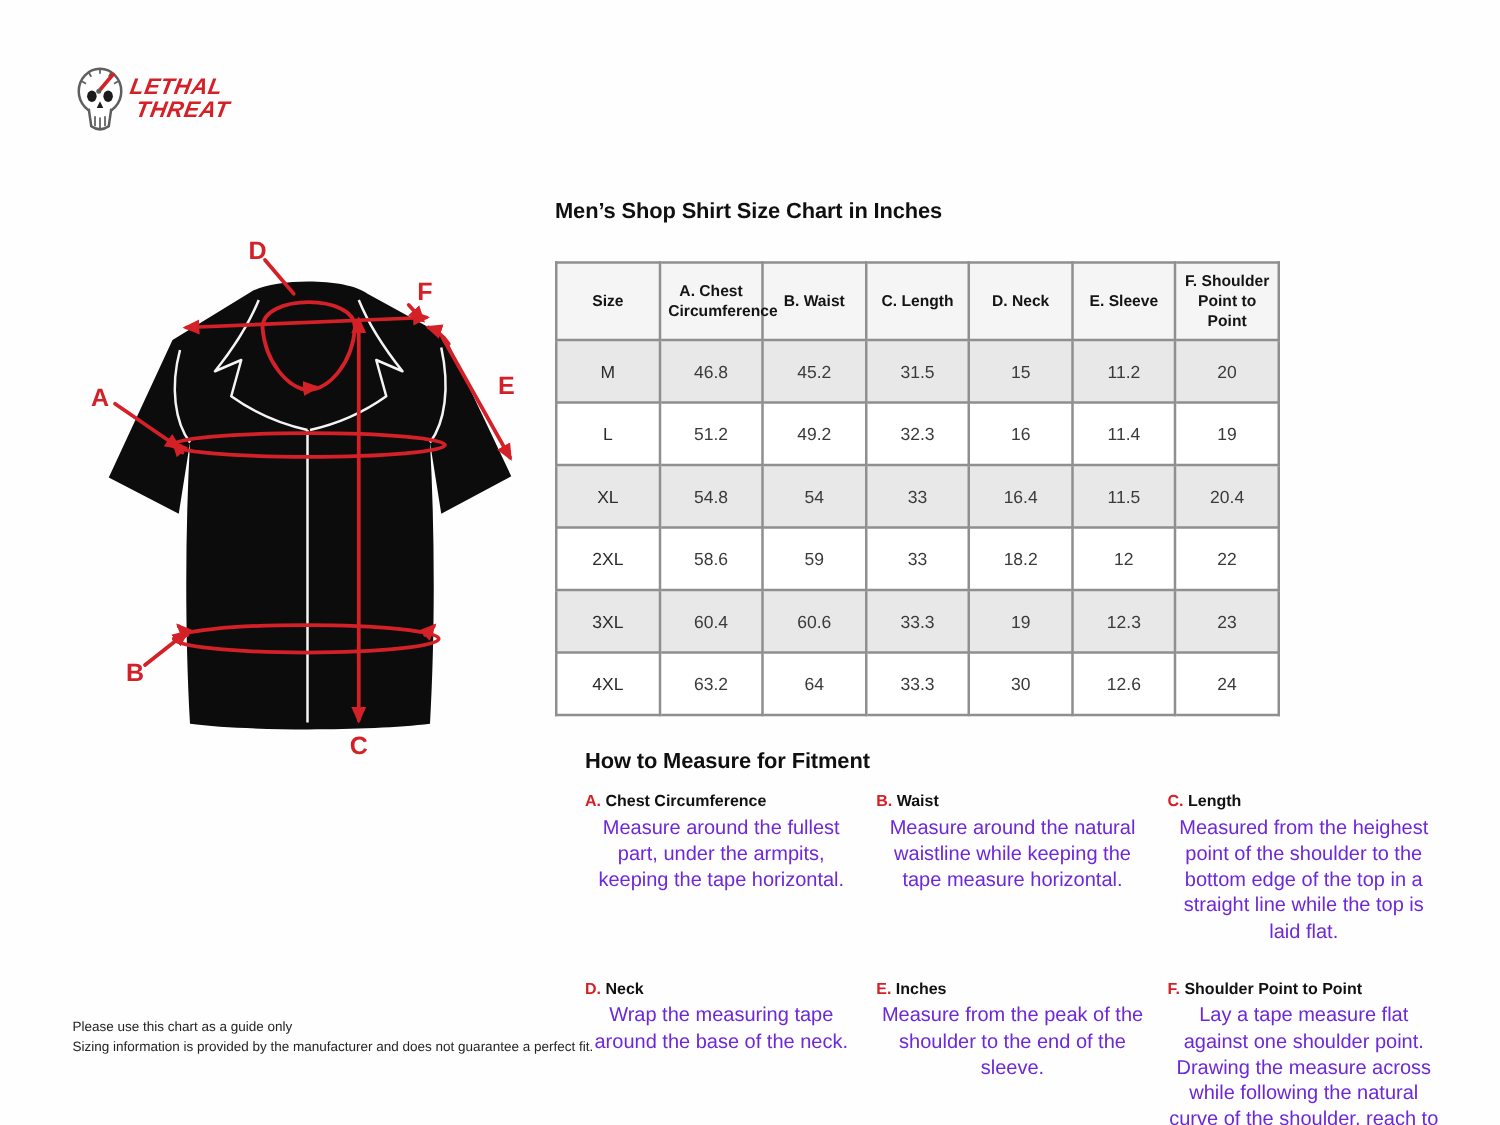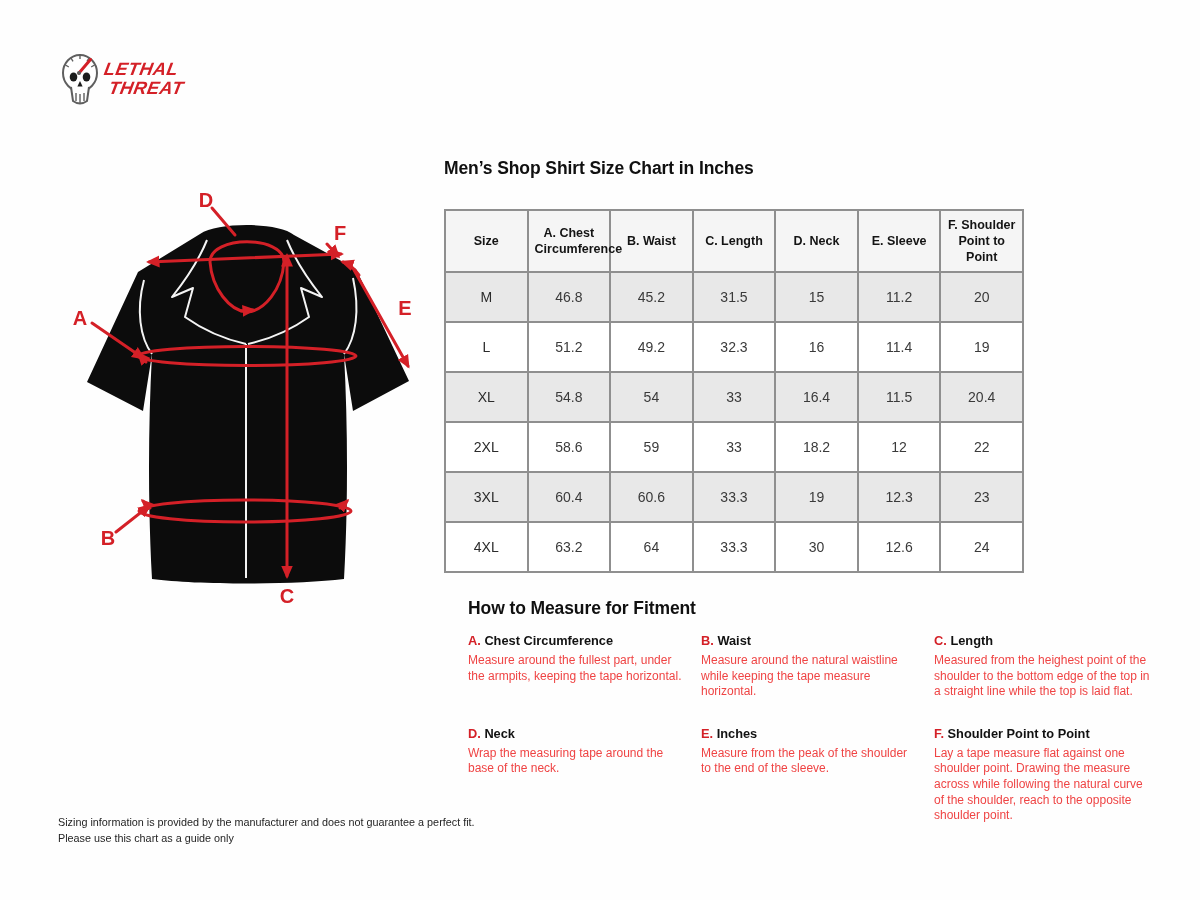--- a/index.html
+++ b/index.html
@@ -31,21 +31,21 @@
   }
   .size-table td{height:44px;font-size:14px;color:#3a3a3a;background:#fff;}
   .size-table tbody tr:nth-child(odd) td{background:#e8e8e8;}
   .size-table td.size-col{color:#2b2b2b;}
   
   .measure{position:absolute;left:444px;top:598px;width:700px;margin-left:24px;}
   .measure h2{margin:0 0 14px 0;font-size:17.5px;font-weight:700;color:#101010;letter-spacing:-.1px;}
   .measure-grid{display:grid;grid-template-columns:repeat(3,218px);column-gap:15px;row-gap:26px;}
   .m-item h3{margin:0 0 5px 0;font-size:12.8px;font-weight:700;color:#111;}
   .m-item h3 .ltr{color:#d42027;}
-  .m-item p{margin:0;font-size:12px;line-height:1.3;color:#ef4444;}
+  .m-item p{margin:0;font-size:16px;line-height:1.3;color:#6d28d9;text-align:center;}
   
   .footer{position:absolute;left:58px;top:815px;font-size:10.8px;line-height:1.45;color:#242424;}
 </style>
 </head>
 <body>
 
 <div class="page">
 
   <div class="logo">
     <svg width="150" height="62" viewBox="0 0 150 62">
@@ -223,17 +223,17 @@
       <div class="m-item">
         <h3><span class="ltr">F.</span>
             <span>Shoulder Point to Point</span></h3>
         <p>Lay a tape measure flat against one shoulder point. Drawing the measure across while following the natural curve of the shoulder, reach to the opposite shoulder point.</p>
       </div>
 
     </div>
   </div>
 
   <div class="footer">
+    <div>Please use this chart as a guide only</div>
     <div>Sizing information is provided by the manufacturer and does not guarantee a perfect fit.</div>
-    <div>Please use this chart as a guide only</div>
   </div>
 
 </div>
 
 </body></html>

